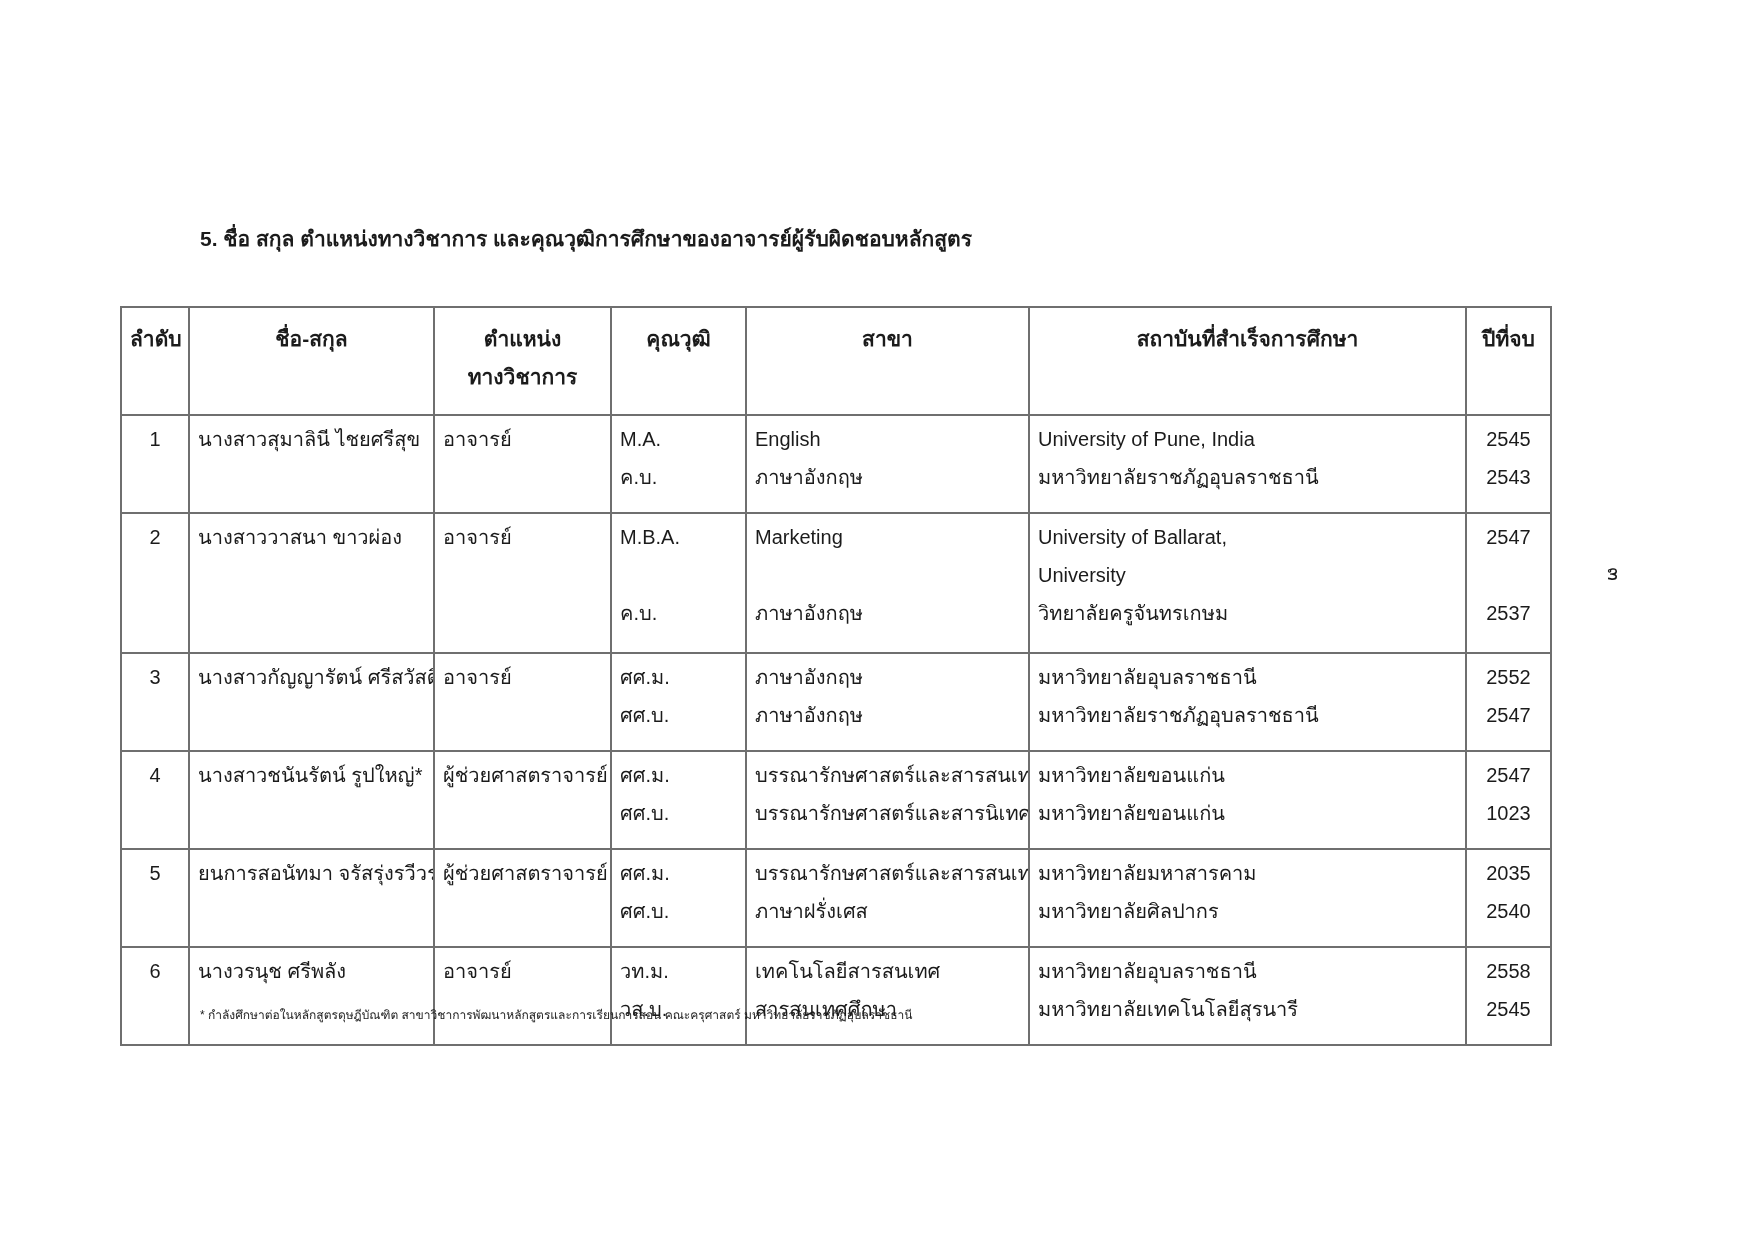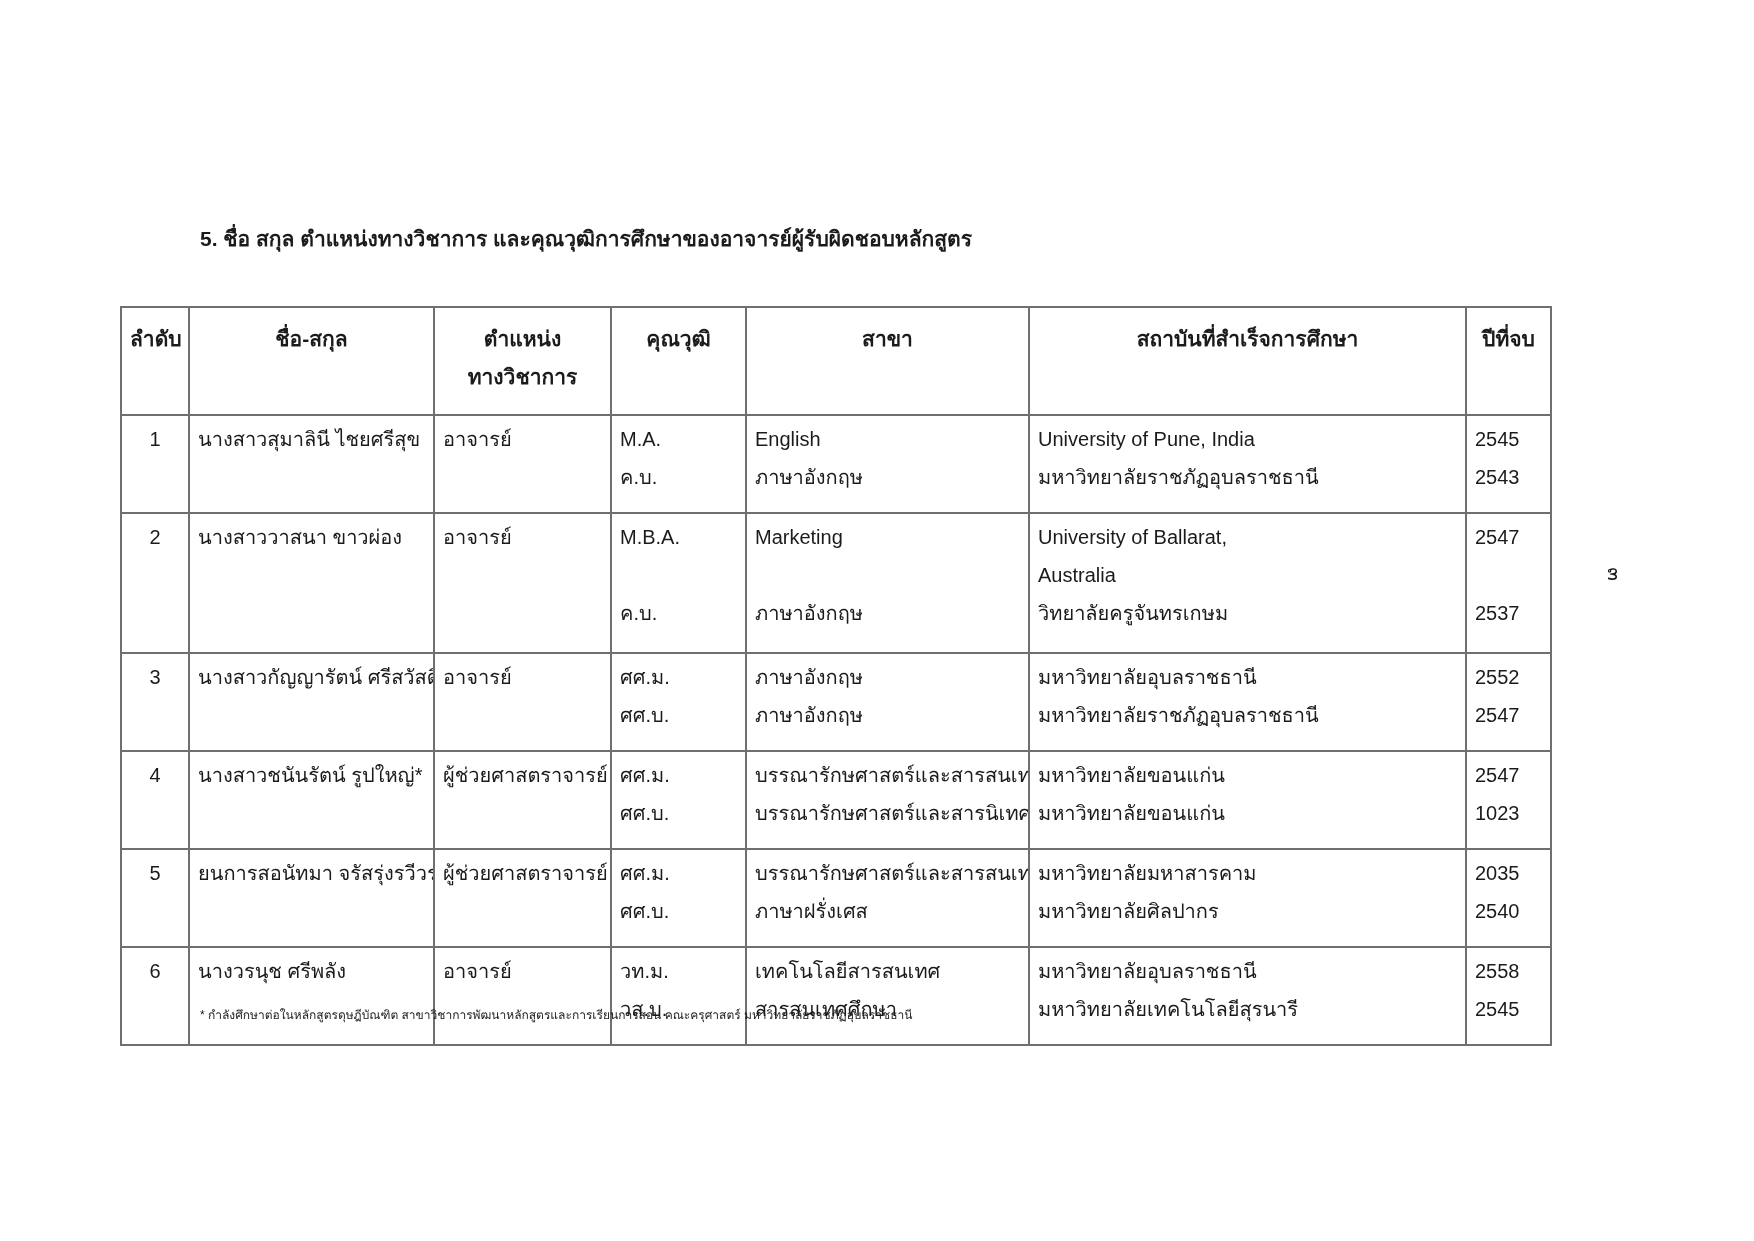--- a/index.html
+++ b/index.html
@@ -42,21 +42,21 @@
   }
   .faculty-table th{
     font-weight:bold;font-size:21px;
     text-align:center;
     height:88px;
     padding-top:12px;
     line-height:38px;
   }
   .faculty-table td{line-height:38px;}
   .cell-no{text-align:center;}
-  .cell-year{text-align:left;margin-left:44px;}
+  .cell-year{text-align:center;margin-left:44px;}
   .cell-name,.cell-position,.cell-degree,.cell-field,.cell-institution{text-align:left;}
   .line{min-height:38px;line-height:38px;white-space:nowrap;}
   .row-h2 td{height:86px;}
   .row-h3 td{height:128px;}
   .footnote{
     position:absolute;left:200px;top:1005px;
     font-size:12px;white-space:nowrap;
   }
   .page-number{
     position:absolute;left:1608px;top:558px;
@@ -151,21 +151,21 @@
             <div class="line">&nbsp;</div>
             <div class="line">ค.บ.</div>
           </td>
           <td class="cell-field">
             <div class="line">Marketing</div>
             <div class="line">&nbsp;</div>
             <div class="line">ภาษาอังกฤษ</div>
           </td>
           <td class="cell-institution">
             <div class="line">University of Ballarat,</div>
-            <div class="line">Australia</div>
+            <div class="line">University</div>
             <div class="line">วิทยาลัยครูจันทรเกษม</div>
           </td>
           <td class="cell-year">
             <div class="line">2547</div>
             <div class="line">&nbsp;</div>
             <div class="line">2537</div>
           </td>
         </tr>
         <tr class="row-h2">
           <td class="cell-no">

